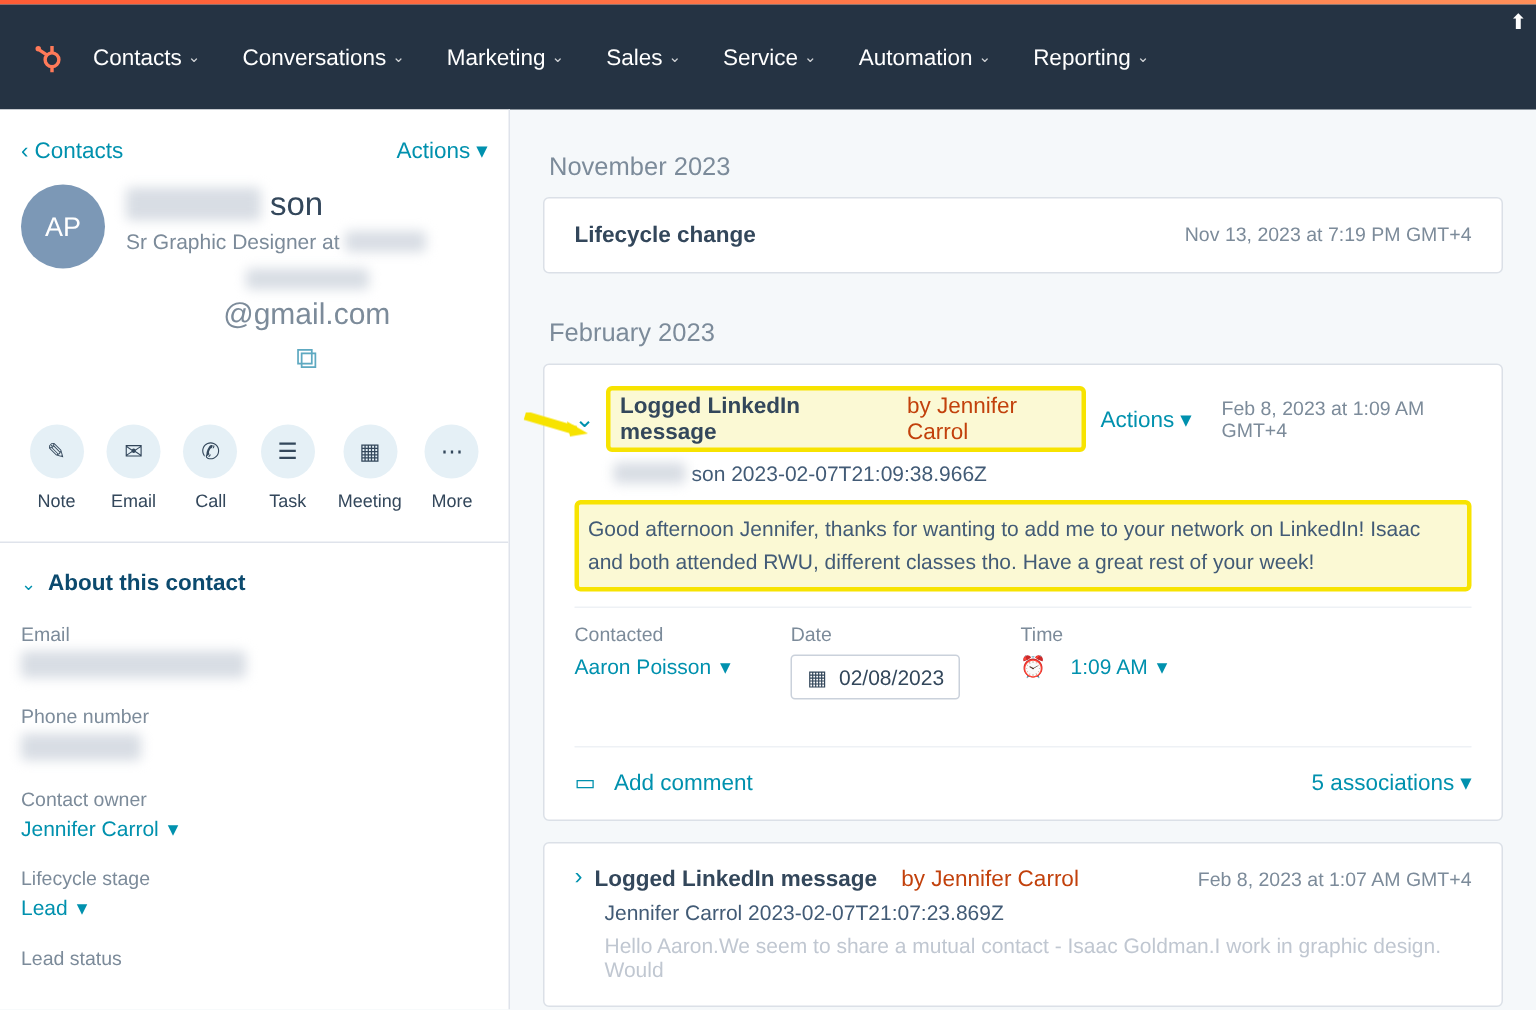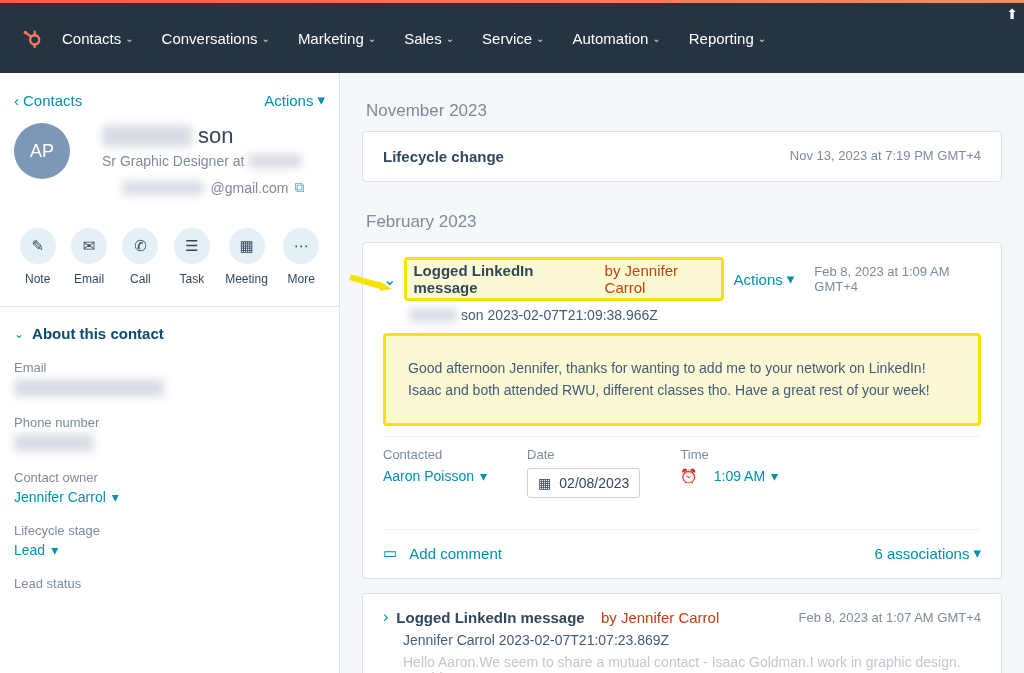--- a/index.html
+++ b/index.html
@@ -10,27 +10,27 @@
   .nav-items { display:flex; gap:28px; color:#fff; font-size:15px; height:100%; align-items:center; }
   .nav-item { display:flex; align-items:center; gap:4px; cursor:pointer; }
   .chev { font-size:10px; opacity:.8; }
   .workspace { display:flex; height:600px; }
   .left { width:340px; background:#fff; border-right:1px solid #dfe3eb; overflow-y:auto; position:relative; }
   .right { flex:1; background:#f5f8fa; overflow-y:auto; padding:12px 22px 0 22px; position:relative; }
   .left::-webkit-scrollbar, .right::-webkit-scrollbar { width:10px; }
   .left::-webkit-scrollbar-thumb, .right::-webkit-scrollbar-thumb { background:#c0c7d1; border-radius:5px; }
   .left-head { display:flex; justify-content:space-between; align-items:center; padding:18px 14px 8px 14px; }
   .link { color:#0091ae; font-weight:500; font-size:15px; display:flex; align-items:center; gap:4px; cursor:pointer; }
-  .contact { display:flex; gap:32px; padding:6px 14px 16px 14px; }
+  .contact { display:flex; gap:14px; padding:6px 14px 16px 14px; }
   .avatar { width:56px; height:56px; border-radius:50%; background:#7c98b6; color:#fff; display:flex; align-items:center; justify-content:center; font-size:18px; font-weight:400; }
   .contact-info { flex:1; }
   .contact-name { font-size:22px; color:#33475b; font-weight:400; display:flex; align-items:center; gap:6px; }
   .blur { filter:blur(4px); background:#d8dde4; color:transparent; border-radius:3px; }
   .contact-sub { color:#7c8b9a; font-size:14px; margin-top:4px; display:flex; align-items:center; gap:4px; }
-  .email-line { color:#7c8b9a; font-size:14px; margin-top:10px; display:flex; align-items:center; gap:6px; justify-content:center; }
+  .email-line { color:#7c8b9a; font-size:20px; margin-top:10px; display:flex; align-items:center; gap:6px; justify-content:center;flex-direction:column; }
   .copy-icon { color:#5ea9c1; cursor:pointer; }
   .actions { display:flex; justify-content:space-around; padding:16px 12px 20px 12px; border-bottom:1px solid #dfe3eb; }
   .action { display:flex; flex-direction:column; align-items:center; gap:8px; cursor:pointer; }
   .action-circle { width:36px; height:36px; border-radius:50%; background:#e5f0f6; color:#33475b; display:flex; align-items:center; justify-content:center; font-size:15px; }
   .action-label { font-size:12px; color:#33475b; }
   .section-head { padding:18px 14px 12px 14px; display:flex; align-items:center; gap:8px; }
   .section-head .chev2 { color:#0091ae; font-size:12px; }
   .section-head h3 { font-size:15px; color:#0c4a6e; font-weight:600; }
   .field { padding:6px 14px 12px 14px; }
   .field-label { font-size:13px; color:#7c8b9a; margin-bottom:4px; }
@@ -44,21 +44,21 @@
   .card-body { color:#425b76; font-size:14px; margin-top:8px; line-height:1.5; }
   .card-body .link-inline { color:#0091ae; font-weight:500; }
   .ext-icon { font-size:11px; }
   .log-card { padding:14px 20px 16px 20px; }
   .log-head { display:flex; justify-content:space-between; align-items:center; margin-bottom:6px; gap:10px; }
   .log-title { color:#33475b; font-size:15px; display:flex; align-items:center; gap:6px; }
   .log-title strong { font-weight:600; }
   .log-title .by { color:#c2410c; font-weight:400; }
   .highlight { border:3px solid #f7e300; background:#fbf9d4; border-radius:4px; padding:2px 6px; display:inline-flex; }
   .log-sub { color:#425b76; font-size:14px; padding-left:26px; margin-bottom:10px; display:flex; align-items:center; gap:4px;}
-  .log-msg { color:#425b76; font-size:14px; line-height:1.55; padding:22px; border:3px solid #f7e300; background:#fbf9d4; border-radius:4px; margin-bottom:10px; }
+  .log-msg { color:#425b76; font-size:14px; line-height:1.55; padding:6px; border:3px solid #f7e300; background:#fbf9d4; border-radius:4px; margin-bottom:10px; }
   .faded { color:#c0c7d1; }
   .log-fields { display:flex; gap:40px; align-items:flex-start; padding:10px 0 31px 0; border-top:1px solid #eef1f5; border-bottom:1px solid #eef1f5; }
   .lf-label { color:#7c8b9a; font-size:13px; margin-bottom:6px; }
   .lf-val { color:#0091ae; font-size:14px; font-weight:500; display:flex; align-items:center; gap:6px; }
   .date-input { border:1px solid #cad1db; border-radius:3px; padding:6px 10px; font-size:14px; color:#33475b; display:flex; align-items:center; gap:8px; }
   .log-foot { display:flex; justify-content:space-between; align-items:center; padding-top:14px; }
   .arrow { position:absolute; left:348px; top:275px; width:44px; height:16px; z-index:5; }
   .chevtri { display:inline-block; transform:rotate(0deg); }
   .nav-right-icon { position:absolute; right:6px; top:6px; color:#fff; font-size:14px; }
   svg { display:block; }
@@ -269,21 +269,21 @@
         </div>
         <div>
           <div class="lf-label">Time</div>
           <div class="lf-val"><span>⏰</span>&nbsp;<span>1:09 AM</span> <span>▾</span></div>
         </div>
       </div>
 
       <div class="log-foot">
         <div class="link"><span>▭</span>&nbsp;<span>Add comment</span></div>
         <div class="link">
-            <span>6 associations</span> 
+            <span>5 associations</span> 
             <span>▾</span>
           </div>
       </div>
     </div>
 
     <div class="card log-card collapsed">
       <div class="log-head">
         <div style="display:flex;align-items:center;gap:8px;">
           <span class="teal">›</span>
           <span class="log-title"><strong>Logged LinkedIn message</strong>&nbsp;<span class="by">by Jennifer Carrol</span></span>

